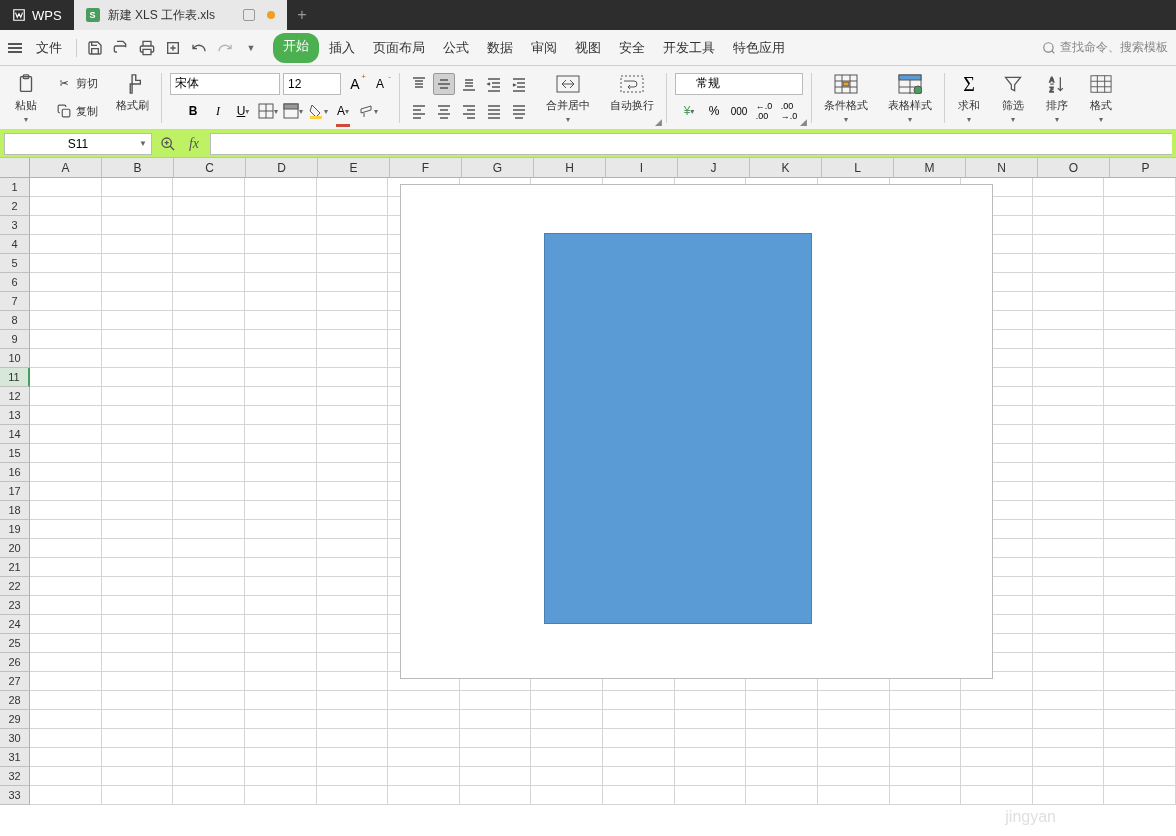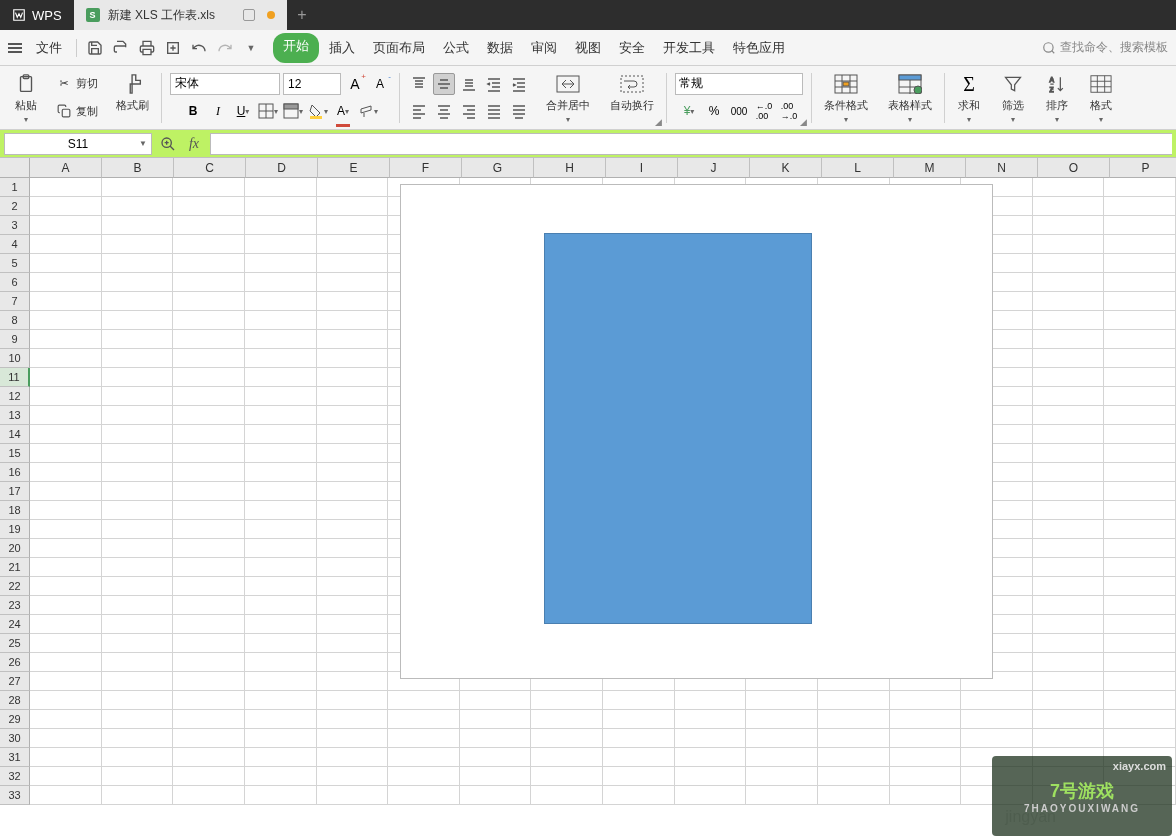--- a/index.html
+++ b/index.html
@@ -37,21 +37,21 @@
 .small-btn { display: flex; align-items: center; gap: 4px; cursor: pointer; font-size: 11px; color: #333; padding: 2px; height: 20px; }
 .small-btn .icon { width: 16px; height: 16px; display: flex; align-items: center; justify-content: center; }
 .dd-arrow { font-size: 8px; color: #666; }
 .font-select { height: 22px; border: 1px solid #bbb; background: #fff; font-size: 12px; padding: 0 4px; }
 .font-select.name { width: 110px; }
 .font-select.size { width: 58px; }
 .row { display: flex; gap: 3px; align-items: center; }
 .icon-btn { width: 22px; height: 22px; display: flex; align-items: center; justify-content: center; cursor: pointer; border-radius: 2px; }
 .icon-btn.active { background: #d0d0d0; border: 1px solid #999; }
 .icon-btn svg { width: 16px; height: 16px; }
-.numfmt-select { width: 128px; height: 22px; border: 1px solid #bbb; background: #fff; font-size: 12px; padding: 0 3px; }
+.numfmt-select { width: 128px; height: 22px; border: 1px solid #bbb; background: #fff; font-size: 12px; padding: 0 20px; }
 .corner-launcher { position: absolute; right: 2px; bottom: 2px; font-size: 9px; color: #888; cursor: pointer; }
 
 
 .formula-bar { height: 28px; background: #bef264; border-bottom: 1px solid #c0c0c0; display: flex; align-items: center; padding: 0 4px; gap: 6px; }
 .namebox { width: 148px; height: 22px; border: 1px solid #bbb; background: #fff; display: flex; align-items: center; justify-content: center; position: relative; font-size: 12px; font-family: Arial; }
 .namebox .dd { position: absolute; right: 4px; font-size: 8px; color: #666; }
 .fx-icon { width: 20px; height: 20px; display: flex; align-items: center; justify-content: center; color: #555; cursor: pointer; }
 .formula-input { flex: 1; height: 22px; border: 1px solid #bbb; border-right: none; background: #fff; }
 
 
@@ -1127,18 +1127,13 @@
         <div class="cell"></div>
         <div class="cell"></div>
         <div class="cell"></div>
         <div class="cell"></div>
       </div>
     </div>
   <div class="float-obj">
     <div class="float-fill"></div>
   </div>
   <div class="wm1b">jingyan</div>
-  <div class="wm2">
-    <span class="url">xiayx.com</span>
-    <span>7号游戏</span>
-    <span class="sub">7HAOYOUXIWANG</span>
-  </div>
 </div>
 
 </body></html>

